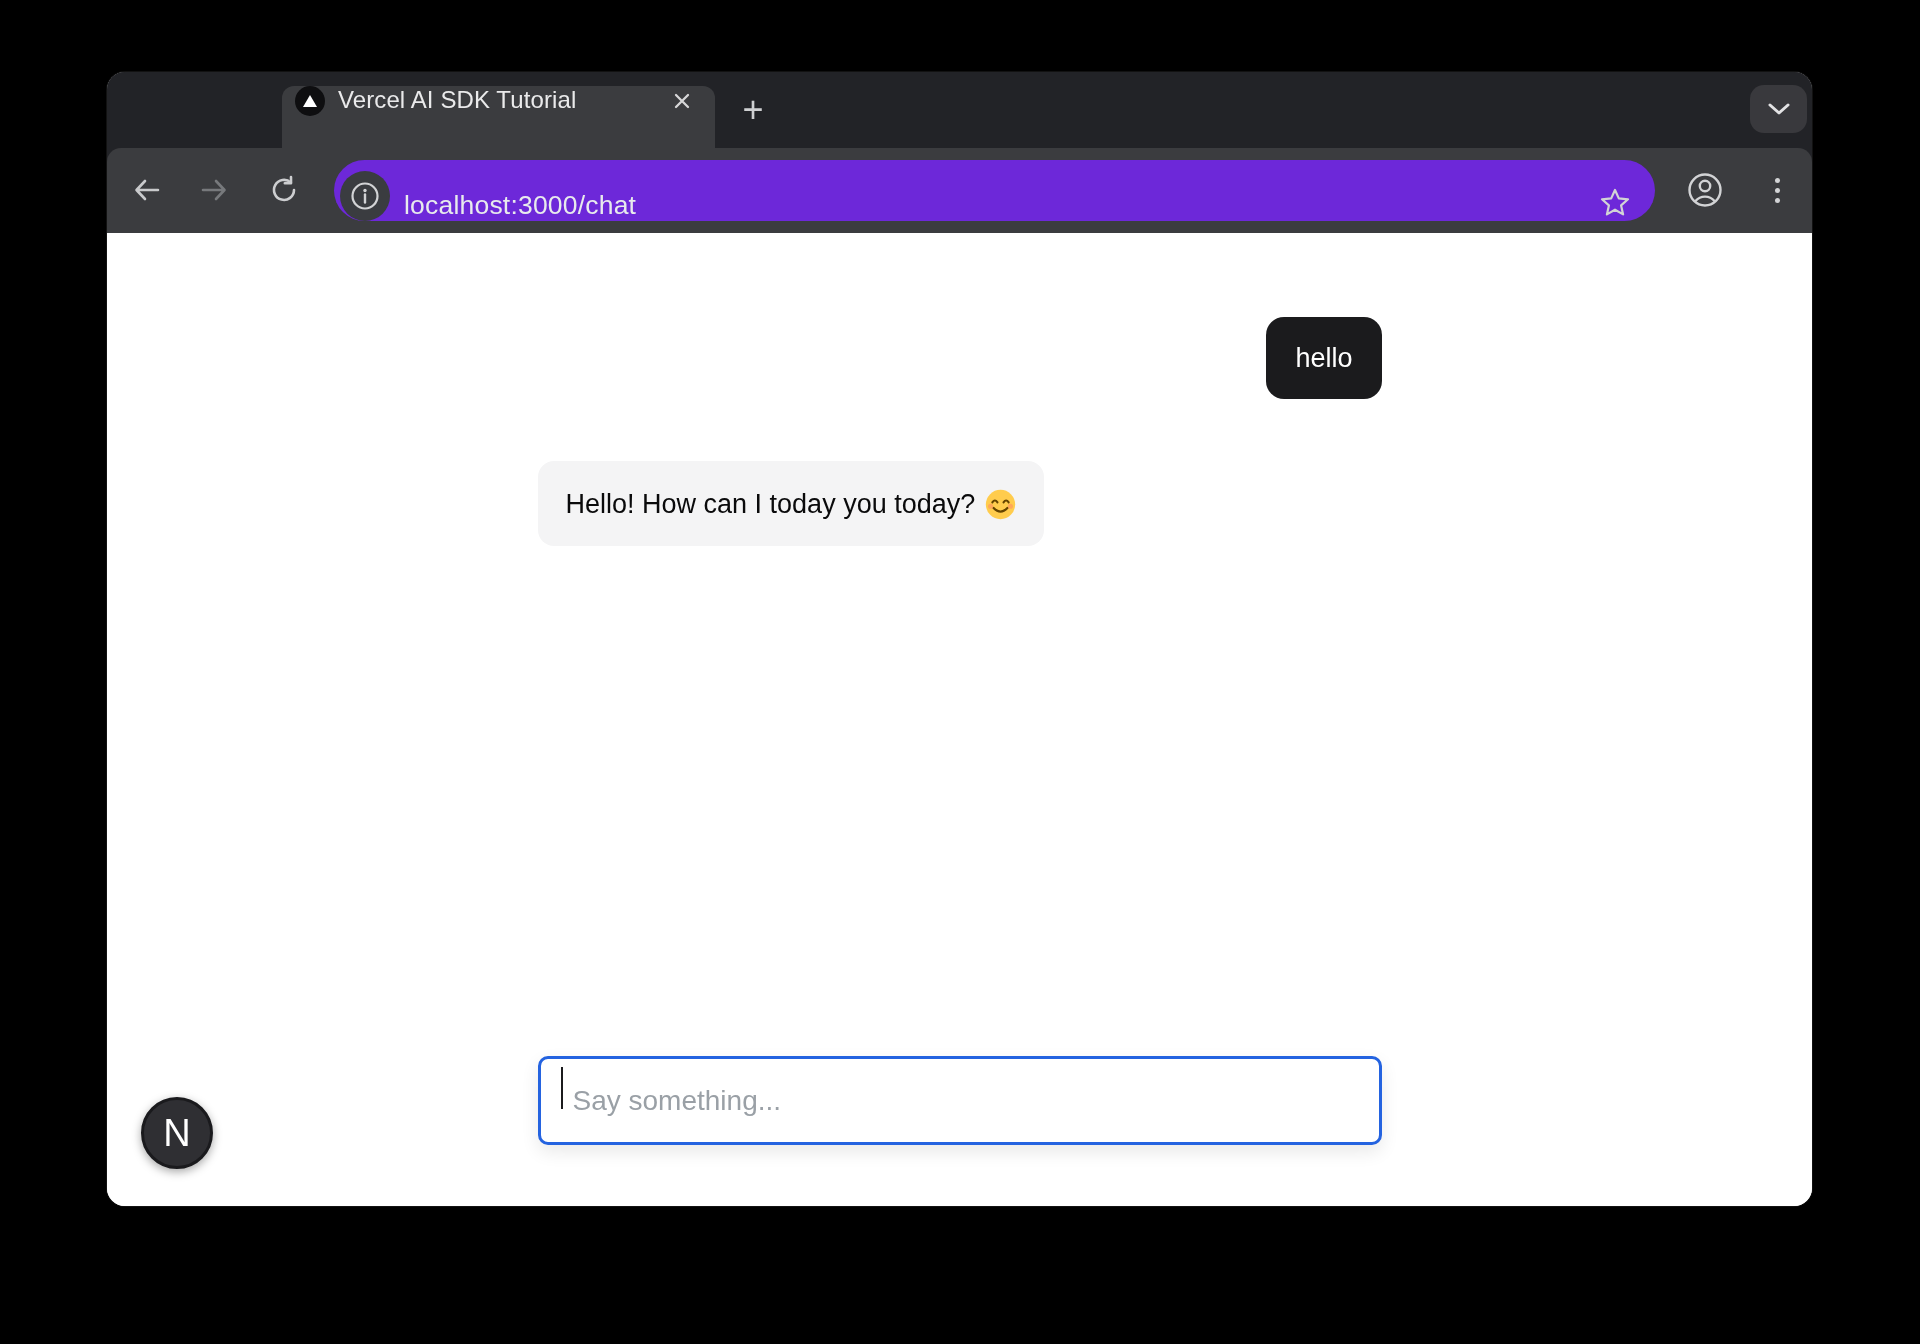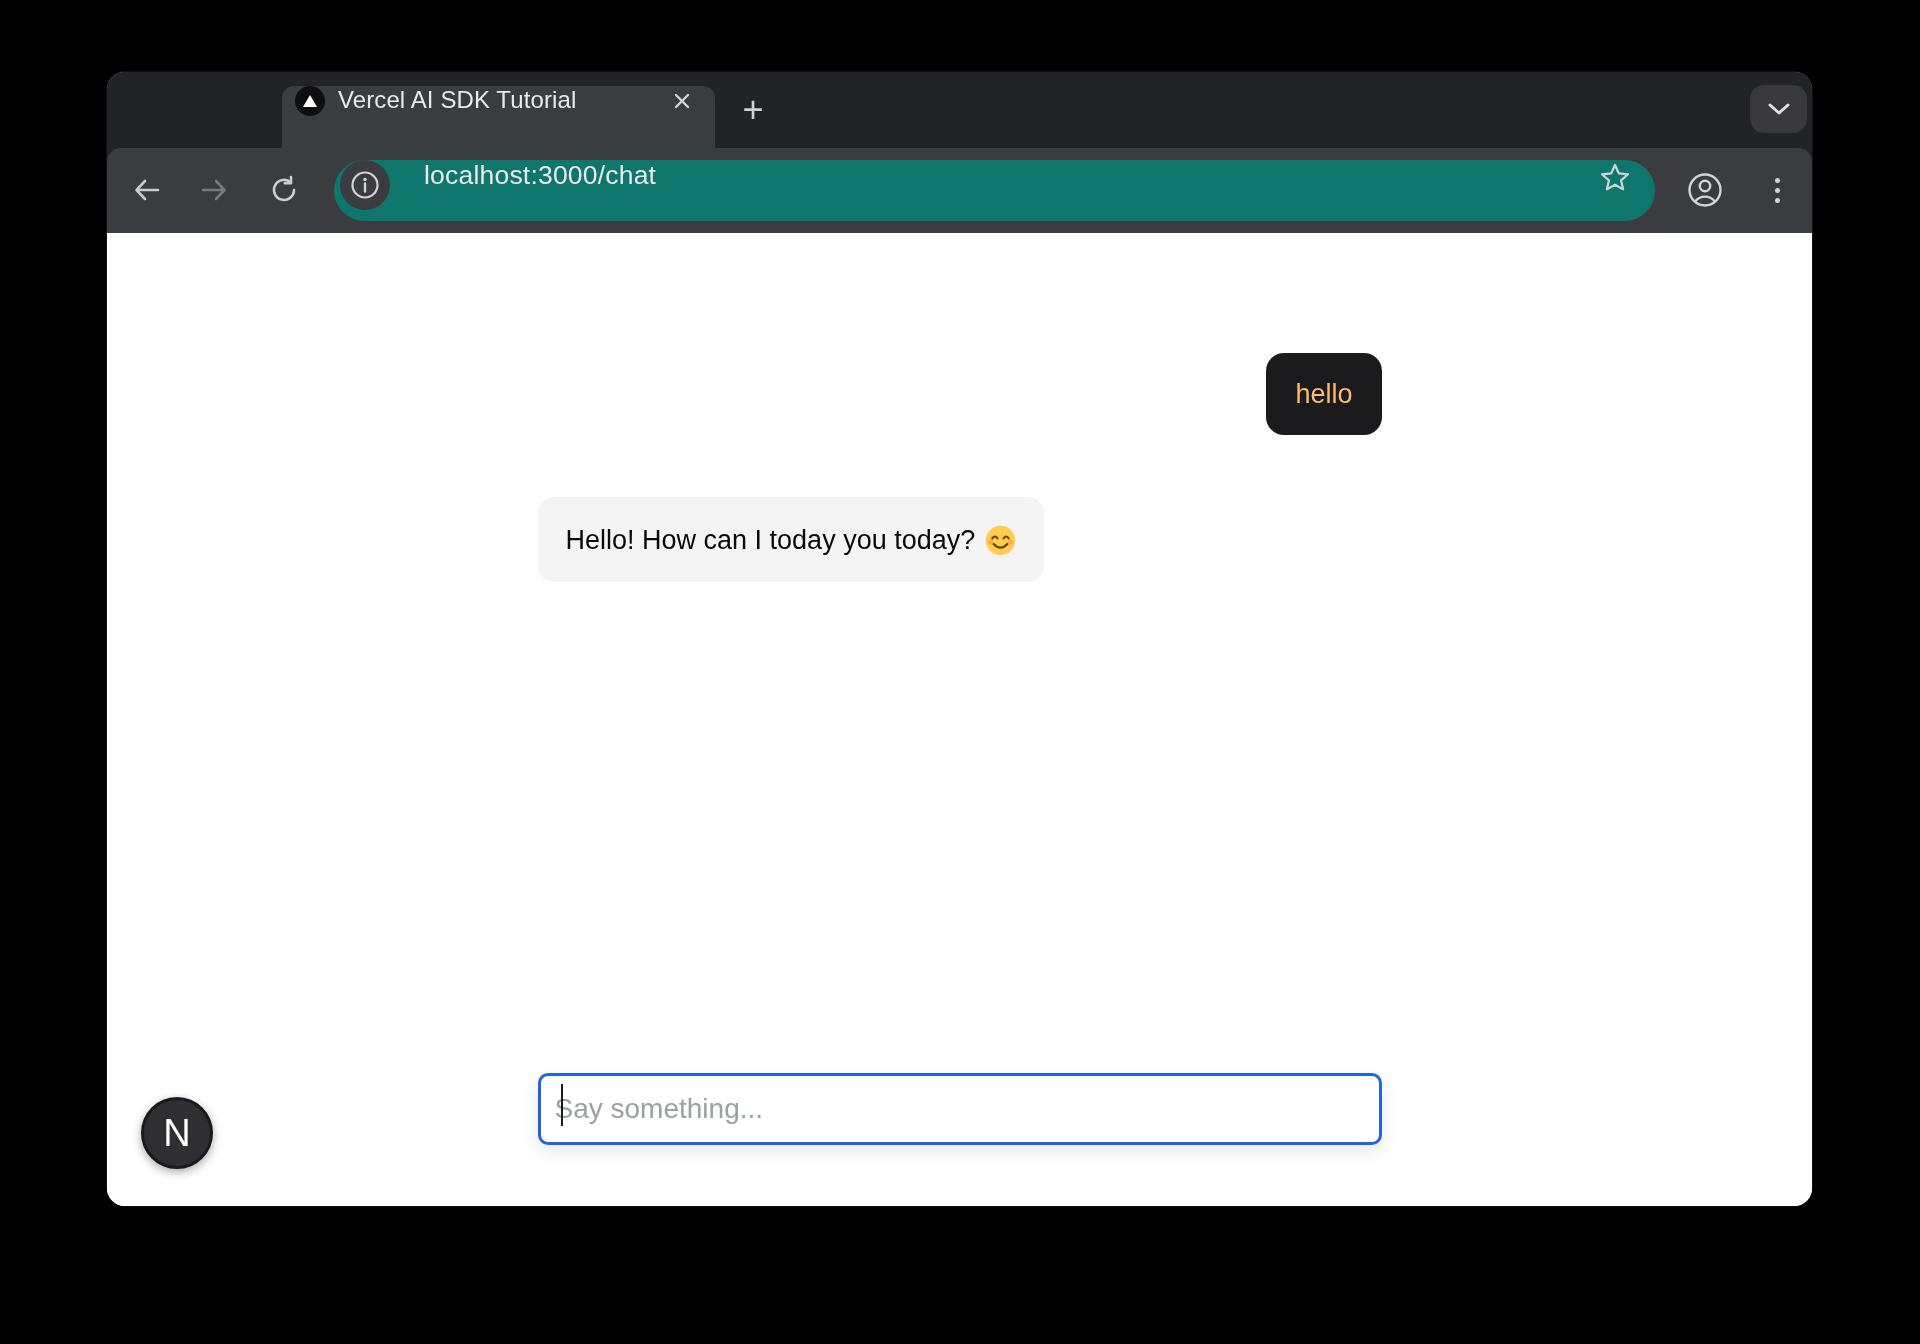--- a/index.html
+++ b/index.html
@@ -51,49 +51,49 @@
   }
   .navbtn.back { left:18px; }
   .navbtn.fwd  { left:85px; }
   .navbtn.reload { left:155px; }
   .navbtn.profile { left:1576px; }
   .navbtn.menu { left:1648px; }
   .dotsmenu { display:flex; flex-direction:column; gap:5px; }
   .dotsmenu i { width:5px; height:5px; border-radius:50%; background:#d2d3d5; }
   .urlbar {
     position:absolute; left:227px; top:12px; width:1321px; height:61px;
-    background:#0f766e; border-radius:31px; display:flex; align-items:flex-start;gap:20px;
+    background:#6d28d9; border-radius:31px; display:flex; align-items:flex-end;
   }
   .siteinfo {
     width:50px; height:50px; border-radius:50%; background:#3a3c40;
     margin-left:6px; display:flex; align-items:center; justify-content:center; flex:none;
   }
   .url {
     margin-left:14px; font-size:26.5px; font-weight:500; color:#e8eaed; letter-spacing:0.2px;
     white-space:nowrap;
   }
   .star { margin-left:auto; margin-right:22px; display:flex; align-items:center; }
   
   .content { position:relative; height:973px; background:#fff; }
   .chat-col { width:844px; margin:0 auto; display:flex; flex-direction:column; }
   .bubble {
     font-size:27px; line-height:30px; border-radius:18px; width:max-content; max-width:760px;
   }
   .bubble.user {
-    align-self:flex-end; margin-top:120px; background:#1b1b1d; color:#fdba74; padding:26px 29px;
+    align-self:flex-end; margin-top:84px; background:#1b1b1d; color:#ffffff; padding:26px 29px;
   }
   .bubble.assistant {
     align-self:flex-start; margin-top:62px; background:#f4f4f5; color:#0a0a0b;
     padding:26px 28px; border-radius:16px; display:flex; align-items:center; gap:10px;
   }
   .emoji { width:31px; height:31px; flex:none; margin-top:2px; }
   .inputwrap { position:absolute; left:50%; transform:translateX(-50%); bottom:61px; width:844px; }
   .chat-input {
-    width:100%; height:72px; border:3px solid #2463e0; border-radius:10px;
-    padding:0 14px; font-size:28px; color:#111; background:#fff; outline:none;
+    width:100%; height:89px; border:3px solid #2463e0; border-radius:10px;
+    padding:0 32px; font-size:28px; color:#111; background:#fff; outline:none;
     font-family:"Liberation Sans", sans-serif;
     box-shadow:0 7px 18px rgba(0,0,0,0.09);
     margin-top:8px;
   }
   .chat-input::placeholder { color:#9aa0a6; opacity:1; }
   .caret { position:absolute; left:23px; top:19px; width:2px; height:42px; background:#1b1b1d; pointer-events:none; }
   .nbadge {
     position:absolute; left:34px; top:864px; width:72px; height:72px; border-radius:50%;
     background:#2f2f33; border:3px solid #1a1a1d; box-shadow:0 3px 10px rgba(0,0,0,0.35);
     display:flex; align-items:center; justify-content:center;

